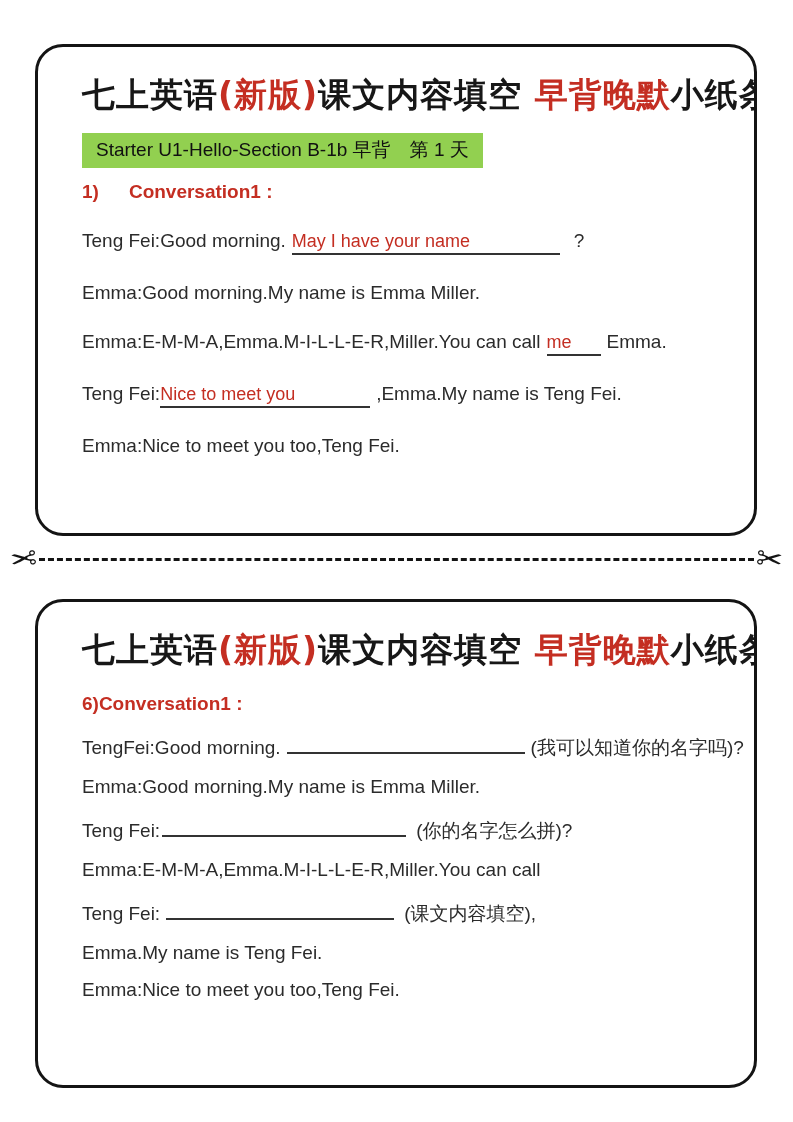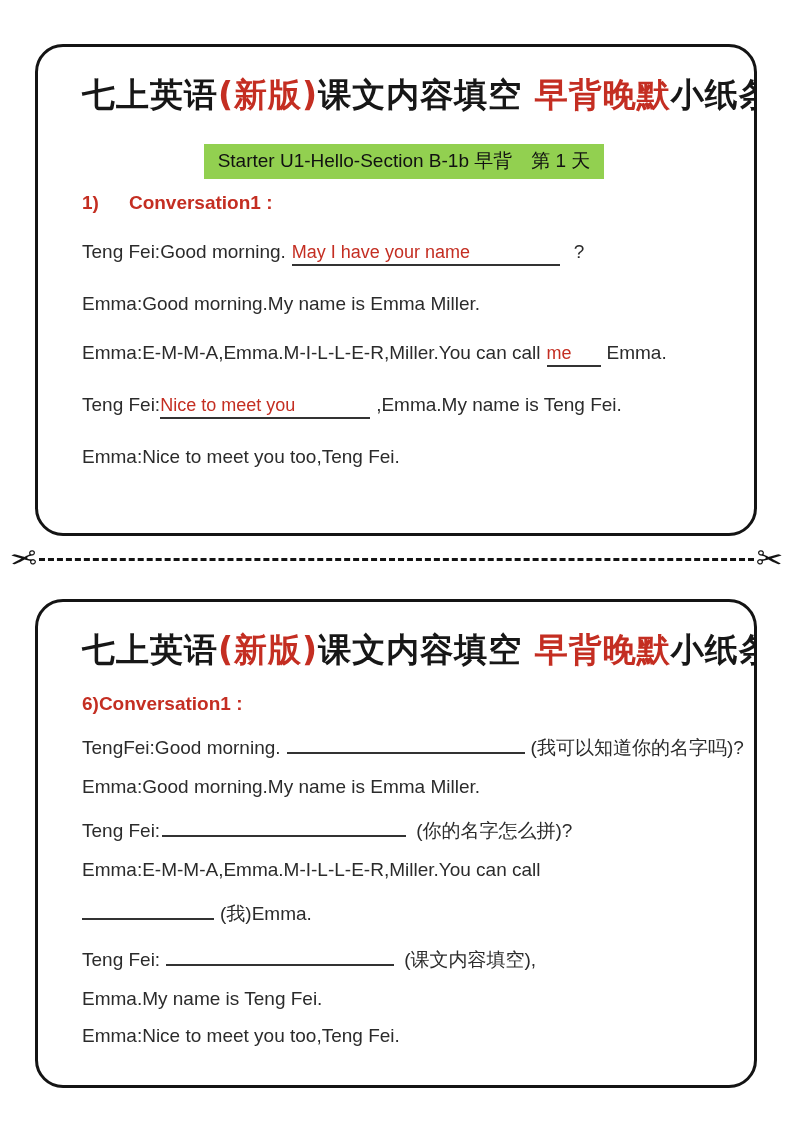--- a/index.html
+++ b/index.html
@@ -14,21 +14,21 @@
     padding:20px 28px 0 44px;overflow:hidden;
   }
   #panel-top{top:44px;height:492px;}
   #panel-bottom{top:599px;height:489px;}
   .wtitle{
     text-align:center;font-size:33px;font-weight:700;letter-spacing:1px;
     color:#171717;white-space:nowrap;margin-top:6px;
     font-family:"DejaVu Sans",sans-serif;
   }
   .red{color:var(--accent-red,#c42e22);}
-  .banner-row{text-align:center;margin-top:26px;}
+  .banner-row{text-align:left;margin-top:15px;}
   .banner{
     display:inline-block;background:var(--banner-green,#92d050);
     color:#111;font-size:19px;font-weight:500;padding:4px 14px 5px 14px;
     white-space:nowrap;
   }
   .banner.spread{word-spacing:7px;}
   .section-heading{
     font-size:19px;font-weight:700;color:var(--accent-red,#c42e22);
     margin-top:13px;white-space:nowrap;
   }
@@ -112,23 +112,20 @@
   <div class="line">
     <span>Emma:Good morning.My name is Emma Miller.</span>
   </div>
   <div class="line">
     <span>Teng Fei:</span><span class="blank c2"></span><span>(你的名字怎么拼)?</span>
   </div>
   <div class="line">
     <span>Emma:E-M-M-A,Emma.M-I-L-L-E-R,Miller.You can call</span>
   </div>
   <div class="line">
-    <span class="blank c3"></span><span>(我)Emma.</span>
-  </div>
-  <div class="line">
     <span>Teng Fei:</span><span class="blank c4"></span><span>(课文内容填空),</span>
   </div>
   <div class="line">
     <span>Emma.My name is Teng Fei.</span>
   </div>
   <div class="line">
     <span>Emma:Nice to meet you too,Teng Fei.</span>
   </div>
 </div>
 

